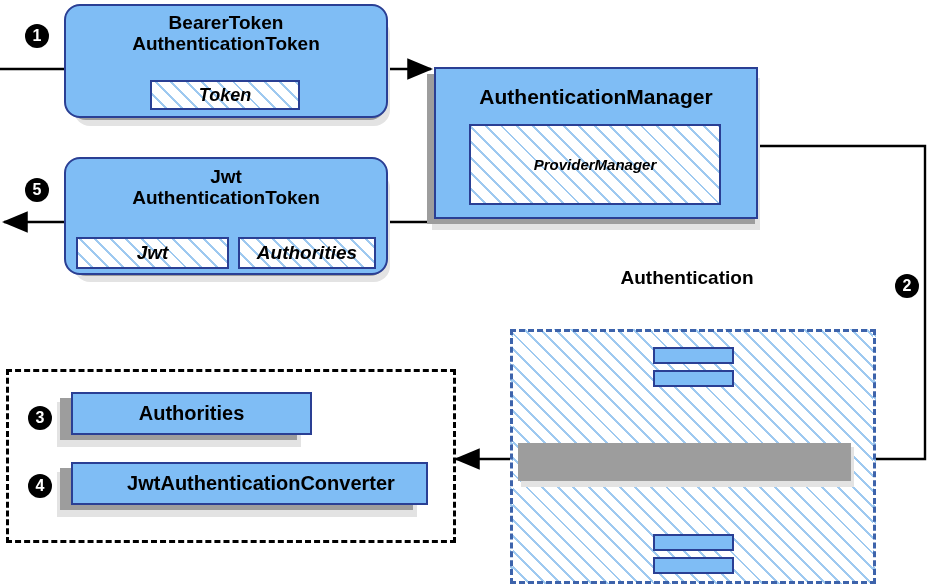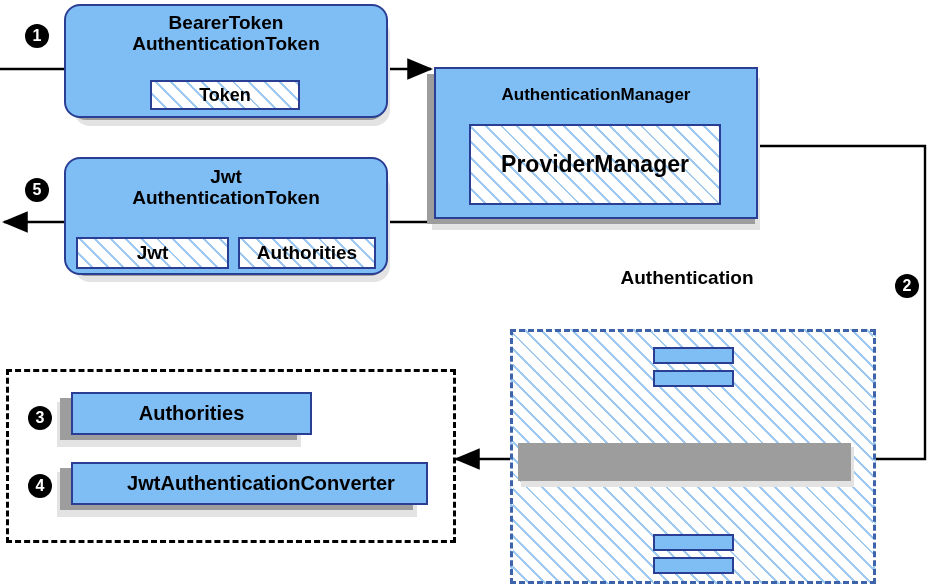--- a/index.html
+++ b/index.html
@@ -47,20 +47,21 @@
 
   
   .hatch{
     background-color:#ffffff;
     background-image:repeating-linear-gradient(
         45deg,
         rgba(130,185,240,0) 0px,
         rgba(130,185,240,0) 9px,
         #9ec9f0 9px,
         #9ec9f0 11px);
+    font-style:italic;
   }
   .inner-box{
     position:absolute;
     box-sizing:border-box;
     border:2px solid #2a3f94;
     display:flex;
     align-items:center;
     justify-content:center;
     font-weight:bold;
     color:#000;
@@ -170,23 +171,23 @@
   <div class="node rounded" style="left:64px;top:157px;width:324px;height:118px;padding-top:8px;">
     <div class="node-title title-line" style="font-size:19px;">Jwt</div>
     <div class="node-title title-line" style="font-size:19px;">AuthenticationToken</div>
   </div>
   <div class="inner-box hatch" style="left:76px;top:237px;width:153px;height:32px;font-size:19px;">Jwt</div>
   <div class="inner-box hatch" style="left:238px;top:237px;width:138px;height:32px;font-size:19px;">Authorities</div>
 
   <div class="shadow-light" style="left:432px;top:78px;width:328px;height:152px;"></div>
   <div class="shadow-dark" style="left:427px;top:74px;width:328px;height:150px;"></div>
   <div class="node" style="left:434px;top:67px;width:324px;height:152px;padding-top:16px;">
-    <div class="node-title" style="font-size:17px;">AuthenticationManager</div>
-  </div>
-  <div class="inner-box hatch" style="left:469px;top:124px;width:252px;height:81px;font-size:23px;">ProviderManager</div>
+    <div class="node-title" style="font-size:21px;">AuthenticationManager</div>
+  </div>
+  <div class="inner-box hatch" style="left:469px;top:124px;width:252px;height:81px;font-size:15px;">ProviderManager</div>
 
   <div class="plain-label" style="left:562px;top:268px;width:250px;font-size:19px;">
     <div>Authentication</div>
   </div>
 
   <div class="group-dashed-blue hatch" style="left:510px;top:329px;width:366px;height:255px;"></div>
 
   <div class="small-bar" style="left:653px;top:347px;width:81px;height:17px;"></div>
   <div class="small-bar" style="left:653px;top:370px;width:81px;height:17px;"></div>
 

